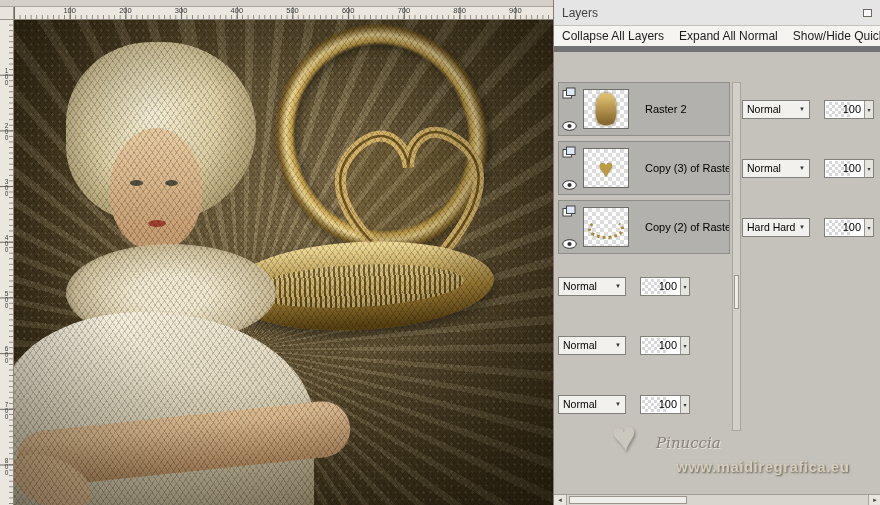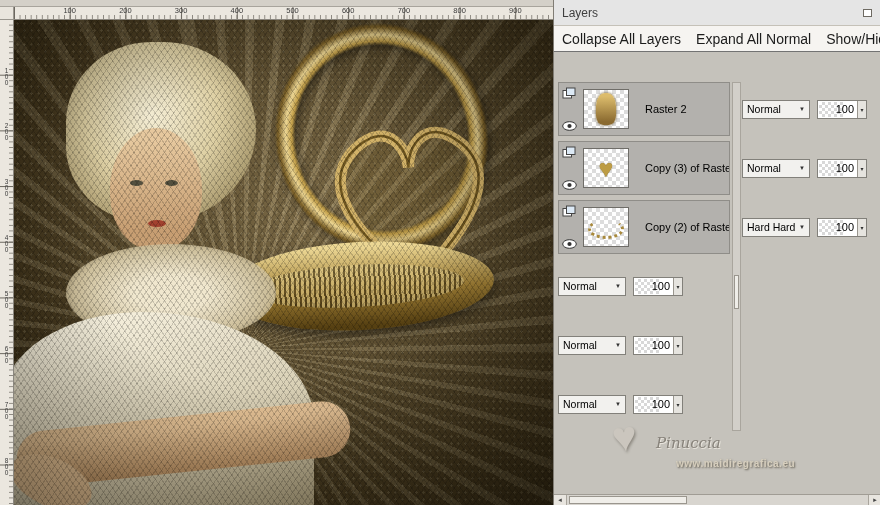--- a/index.html
+++ b/index.html
@@ -59,38 +59,38 @@
     repeating-linear-gradient(-55deg, rgba(0,0,0,0.16) 0 1px, transparent 1px 5px)}
   .vignette{position:absolute;inset:0;pointer-events:none;
     background:radial-gradient(ellipse at 45% 45%, transparent 40%, rgba(18,14,5,0.55) 100%)}
 
   
   .panel{position:absolute;left:553px;top:0;width:327px;height:505px;background:#c5c2bb;border-left:1px solid #807c74;overflow:hidden}
   .materials-hdr{height:17px;background:#efedea;border-bottom:1px solid #b5b1a8;display:flex;align-items:center;padding:0 8px;color:#3f3f3f;font-size:12px}
   .layers-hdr{height:26px;background:#e5e5e5;border-bottom:1px solid #c5c1b8;display:flex;align-items:center;padding:0 8px;font-size:12px;color:#3f3f3f}
   .hdr-icons{margin-left:auto;display:flex;gap:7px;align-items:center}
   .sq-icon{width:9px;height:8px;border:1px solid #6e6a62;background:#fff}
-  .layers-toolbar{height:26px;background:#f6f4f1;border-bottom:1px solid #737373;display:flex;align-items:center;gap:15px;padding:0 8px;font-size:14px;color:#1c1c1c;white-space:nowrap;overflow:hidden}
+  .layers-toolbar{height:26px;background:#f6f4f1;border-bottom:6px solid #737373;display:flex;align-items:center;gap:15px;padding:0 8px;font-size:12px;color:#1c1c1c;white-space:nowrap;overflow:hidden}
   .tb-item{cursor:default}
 
   .rows{position:absolute;left:4px;top:82px;width:318px}
   .lrow{position:relative;height:54px;margin-bottom:5px;display:flex;align-items:center}
   .lrow-left{width:172px;height:100%;background:#b3b1ad;border:1px solid #8f8d88;display:flex;align-items:center;position:relative;margin-right:12px}
   .lrow.selected .lrow-left{background:#3c8be0;border-color:#2e6db4}
   .icol{width:22px;height:100%;display:flex;flex-direction:column;justify-content:space-between;padding:4px 0 4px 3px}
   .licon{display:block;line-height:0}
   .thumb{width:46px;height:40px;border:1px solid #6f6d68;margin-left:2px;flex:0 0 auto;
     background:repeating-conic-gradient(#dcdcdc 0% 25%, #ffffff 0% 50%);background-size:8px 8px;
     display:flex;align-items:center;justify-content:center;overflow:hidden}
   .lname{font-size:11px;color:#000;margin-left:16px;flex:1;overflow:hidden;white-space:nowrap}
   .flyout{display:none}
   .lrow.selected .flyout{display:block;position:absolute;right:0;top:50%;transform:translateY(-50%);color:#f2f6fb;font-size:9px;line-height:9px}
   .flyout::before{content:"▸"}
 
-  .lrow-ctrls{display:flex;align-items:flex-start;gap:7px}
+  .lrow-ctrls{display:flex;align-items:flex-start;gap:14px}
   .blend{width:68px;height:19px;background:#f2f1ee;border:1px solid #82807a;display:flex;align-items:center;font-size:10.5px;padding:0 4px;color:#000}
   .blend .arrow{margin-left:auto;color:#333;font-size:6px;line-height:6px}
   .blend .arrow::before{content:"▼"}
   .opacity{width:50px;height:19px;background:#fff;border:1px solid #82807a;position:relative;display:flex;align-items:center;justify-content:flex-end;padding-right:12px;font-size:11px}
   .opacity::before{content:"";position:absolute;left:1px;top:1px;bottom:1px;width:52%;
     background:repeating-conic-gradient(#d8d8d8 0% 25%, #ffffff 0% 50%);background-size:6px 6px}
   .opacity .oval{position:relative;z-index:1}
   .opacity .spin{position:absolute;right:0;top:0;bottom:0;width:9px;background:#e6e4df;border-left:1px solid #9a968e;display:flex;align-items:center;justify-content:center;font-size:6px;color:#333}
   .opacity .spin::before{content:"▾"}
 
@@ -107,21 +107,21 @@
       repeating-linear-gradient(45deg, rgba(0,0,0,.22) 0 1px, transparent 1px 4px),
       repeating-linear-gradient(-45deg, rgba(0,0,0,.22) 0 1px, transparent 1px 4px),
       radial-gradient(circle at 50% 50%, #e3cc8a 0%, #b3964e 18%, #6a5528 55%, #4a3a18 100%)}
 
   .vscroll{position:absolute;left:174px;top:0;width:9px;height:349px;background:#d2cfc9;border:1px solid #a9a59d}
   .vs-thumb{position:absolute;left:1px;right:1px;top:192px;height:34px;background:#efede8;border:1px solid #9a968e}
 
   .watermark{position:absolute;left:50px;top:416px;width:270px;height:75px;pointer-events:none}
   .wm-heart{position:absolute;left:8px;top:0;font-size:42px;line-height:1;color:#ccc7bf;opacity:.92;transform:rotate(-6deg);text-shadow:1px 2px 3px rgba(80,75,65,.55)}
   .wm-name{position:absolute;left:52px;top:18px;font-family:"DejaVu Serif",serif;font-style:italic;font-size:15px;color:#87827a;text-shadow:1px 1px 0 #e8e4dc}
-  .wm-site{position:absolute;left:72px;top:42px;font-size:10px;font-weight:bold;color:#d6cebd;text-shadow:1px 1px 2px #645e52;letter-spacing:.5px}
+  .wm-site{position:absolute;left:72px;top:42px;font-size:15px;font-weight:bold;color:#d6cebd;text-shadow:1px 1px 2px #645e52;letter-spacing:.5px}
 
   .hscroll{position:absolute;left:0;bottom:0;width:327px;height:11px;background:#d8d5cf;border-top:1px solid #a09c94;display:flex;align-items:center}
   .hs-btn{width:13px;height:100%;background:#e8e5df;border-right:1px solid #a9a59d;font-size:7px;display:flex;align-items:center;justify-content:center;color:#444}
   .hs-btn.right{margin-left:auto;border-right:none;border-left:1px solid #a9a59d}
   .hs-btn.left::before{content:"◂"}
   .hs-btn.right::before{content:"▸"}
   .hs-thumb{width:118px;height:8px;background:#f0eee9;border:1px solid #9a968e;margin-left:2px}
 </style>
 </head>
 <body>

